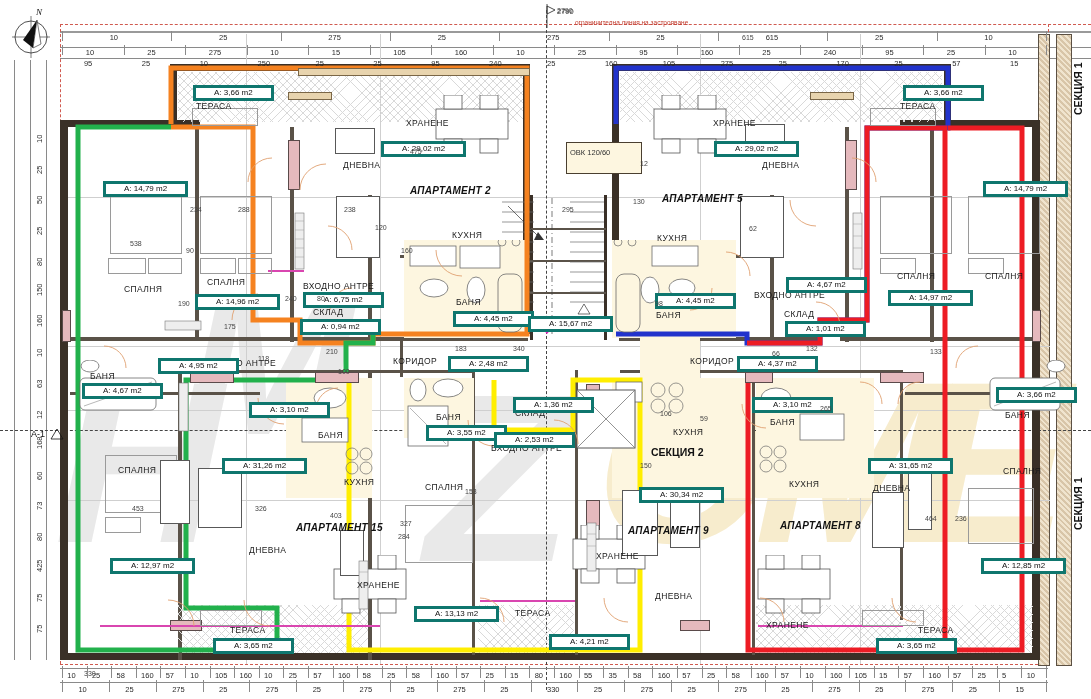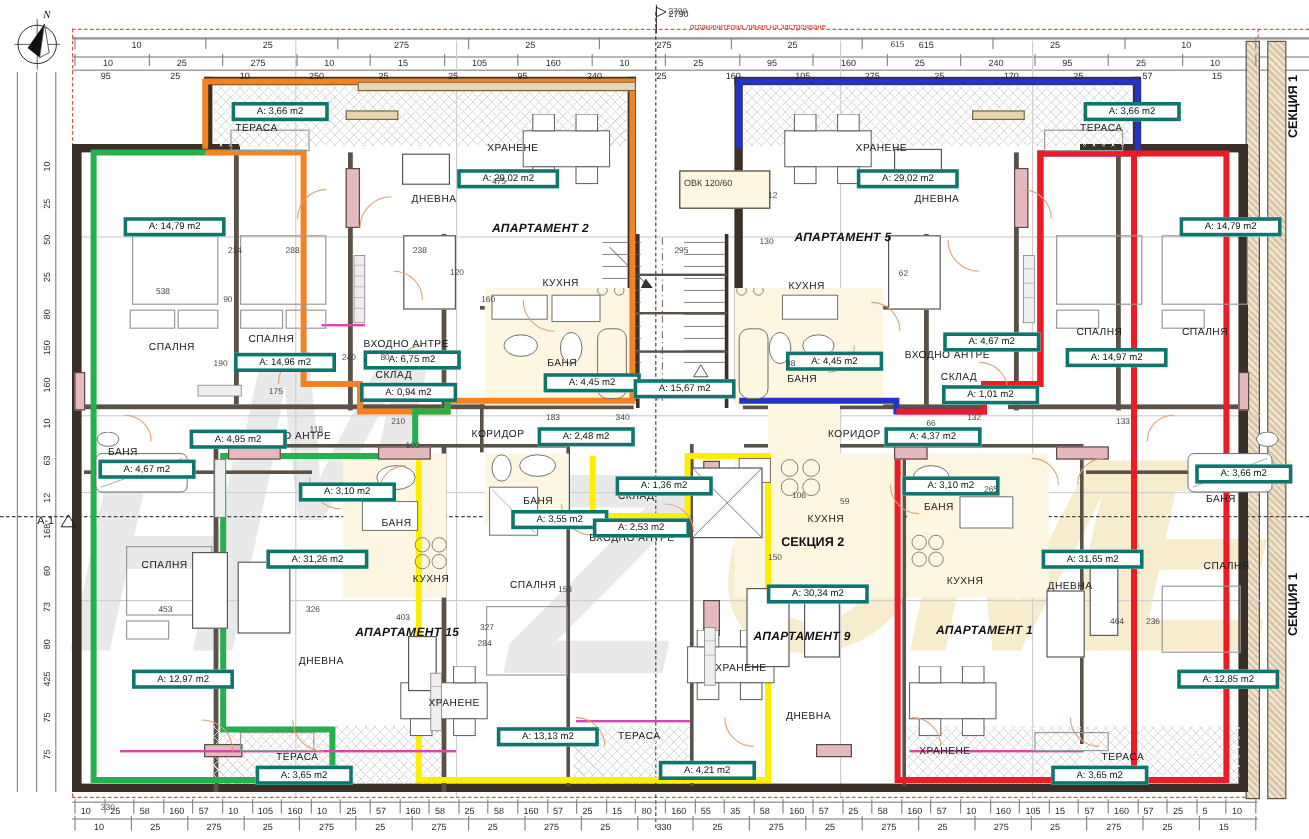--- a/index.html
+++ b/index.html
@@ -549,21 +549,21 @@
       <div class="rm" style="left: 918px; top: 625px;">ТЕРАСА</div>
       <div class="area" style="left: 876px; top: 638px;">A: 3,65 m2</div>
       <div class="rm" style="left: 230px; top: 625px;">ТЕРАСА</div>
       <div class="area" style="left: 213px; top: 638px;">A: 3,65 m2</div>
       <div class="area" style="left: 528px; top: 316px;">A: 15,67 m2</div>
     </div>
 
   <div id="apts-layer">
       <div class="aptlab" style="left: 410px; top: 185px;">АПАРТАМЕНТ 2</div>
       <div class="aptlab" style="left: 662px; top: 193px;">АПАРТАМЕНТ 5</div>
-      <div class="aptlab" style="left: 780px; top: 520px;">АПАРТАМЕНТ 1</div>
+      <div class="aptlab" style="left: 780px; top: 520px;">АПАРТАМЕНТ 8</div>
       <div class="aptlab" style="left: 628px; top: 525px;">АПАРТАМЕНТ 9</div>
       <div class="aptlab" style="left: 296px; top: 522px;">АПАРТАМЕНТ 15</div>
     </div>
 
   <div class="sect" style="left:651px;top:446px;">СЕКЦИЯ 2</div>
 
   <div id="dims-layer">
       <div class="dn" style="left: 109.667px; top: 34px;">10</div>
       <div class="dn" style="left: 219px; top: 34px;">25</div>
       <div class="dn" style="left: 328.333px; top: 34px;">275</div>

